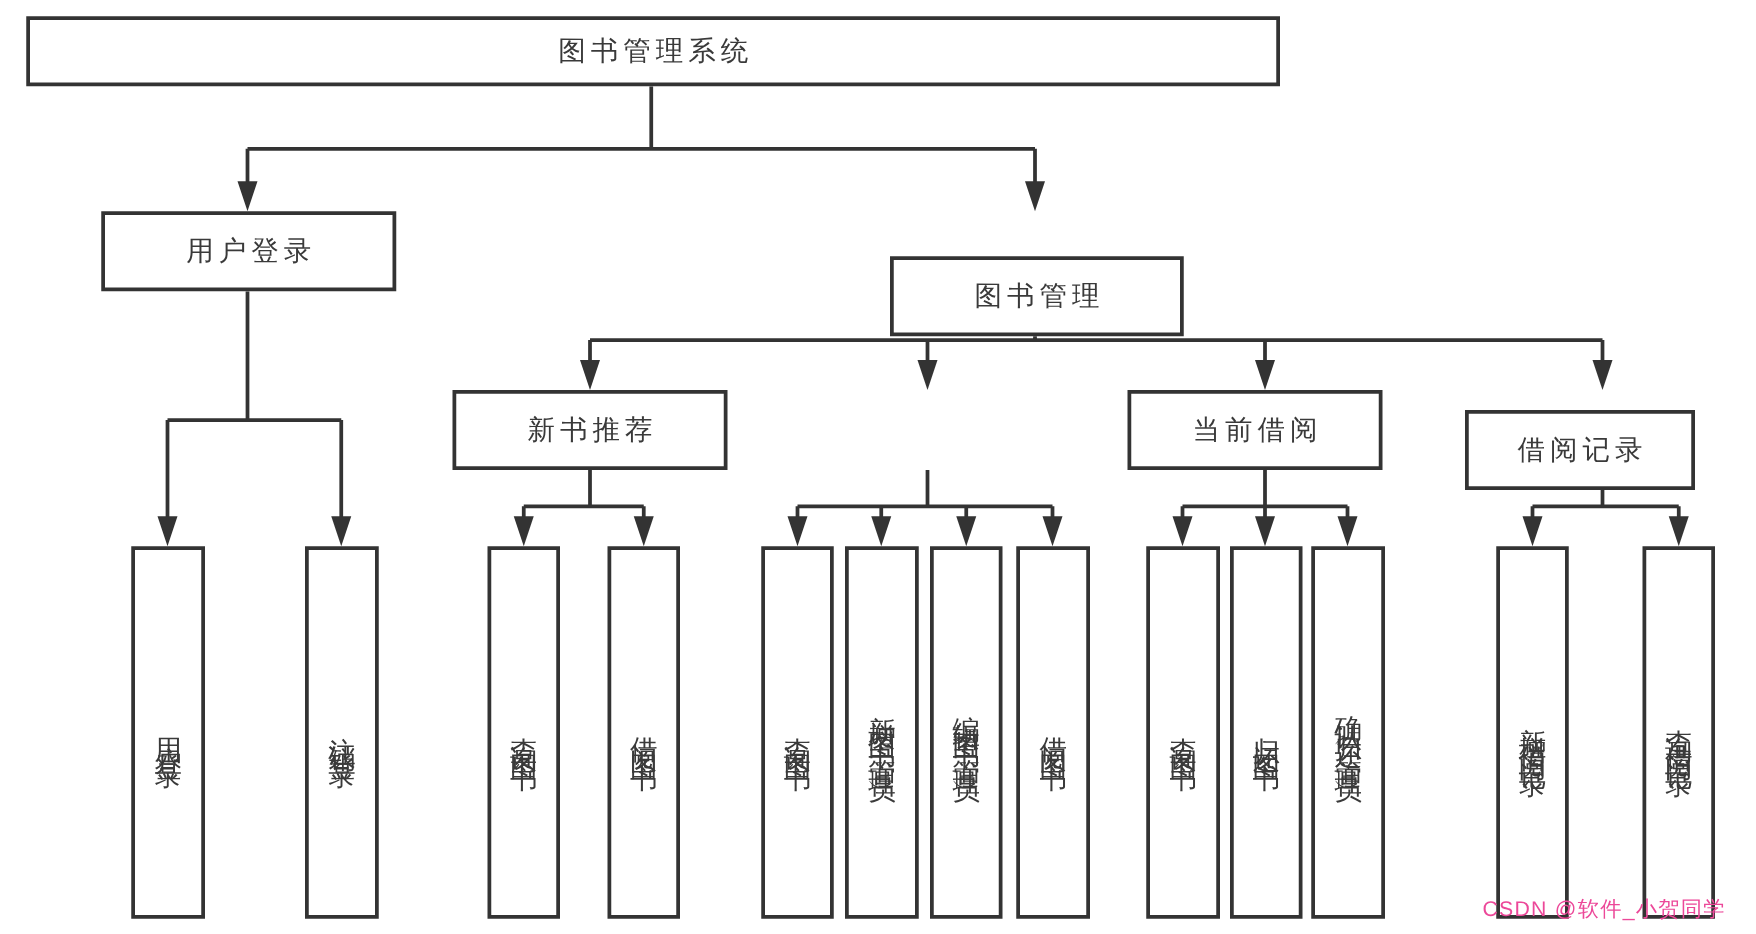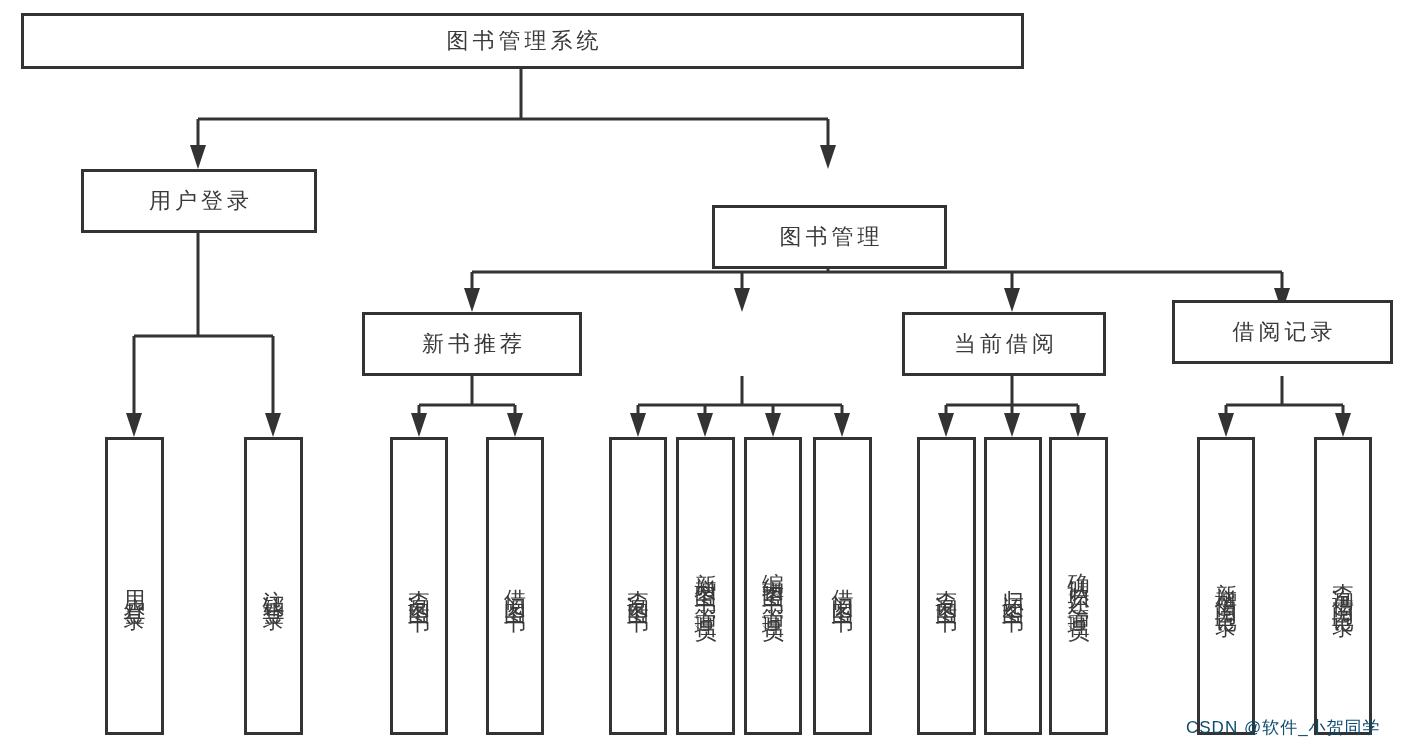--- a/index.html
+++ b/index.html
@@ -32,21 +32,21 @@
     font-size:22px;
     letter-spacing:7px;
     line-height:1;
     white-space:nowrap;
   }
   .watermark {
     position:absolute;
     left:1186px; top:716px;
     font-size:17px;
     letter-spacing:1px;
-    color:#0c4a6e;
+    color:#ec4899;
     white-space:nowrap;
   }
 </style>
 </head>
 <body>
 
 <div id="canvas">
 
   <svg id="connectors" viewBox="0 0 1405 747" xmlns="http://www.w3.org/2000/svg">
     <g stroke="#333333" stroke-width="3" fill="none">
@@ -101,21 +101,21 @@
   <div class="box" style="left:712px; top:169px; width:235px; height:64px;margin-top:36px;">
     <span class="h-label">图书管理</span>
   </div>
 
   <div class="box" style="left:362px; top:312px; width:220px; height:64px;text-align:center;">
     <span class="h-label">新书推荐</span>
   </div>
   <div class="box" style="left:902px; top:312px; width:204px; height:64px;">
     <span class="h-label">当前借阅</span>
   </div>
-  <div class="box" style="left:1172px; top:300px; width:221px; height:64px;">
+  <div class="box" style="left:1172px; top:328px; width:184px; height:64px;">
     <span class="h-label">借阅记录</span>
   </div>
 
   <div class="box" style="left:105px; top:437px; width:59px; height:298px;">
     <span class="v-label">用户登录</span>
   </div>
   <div class="box" style="left:244px; top:437px; width:59px; height:298px;">
     <span class="v-label">注销登录</span>
   </div>
 

